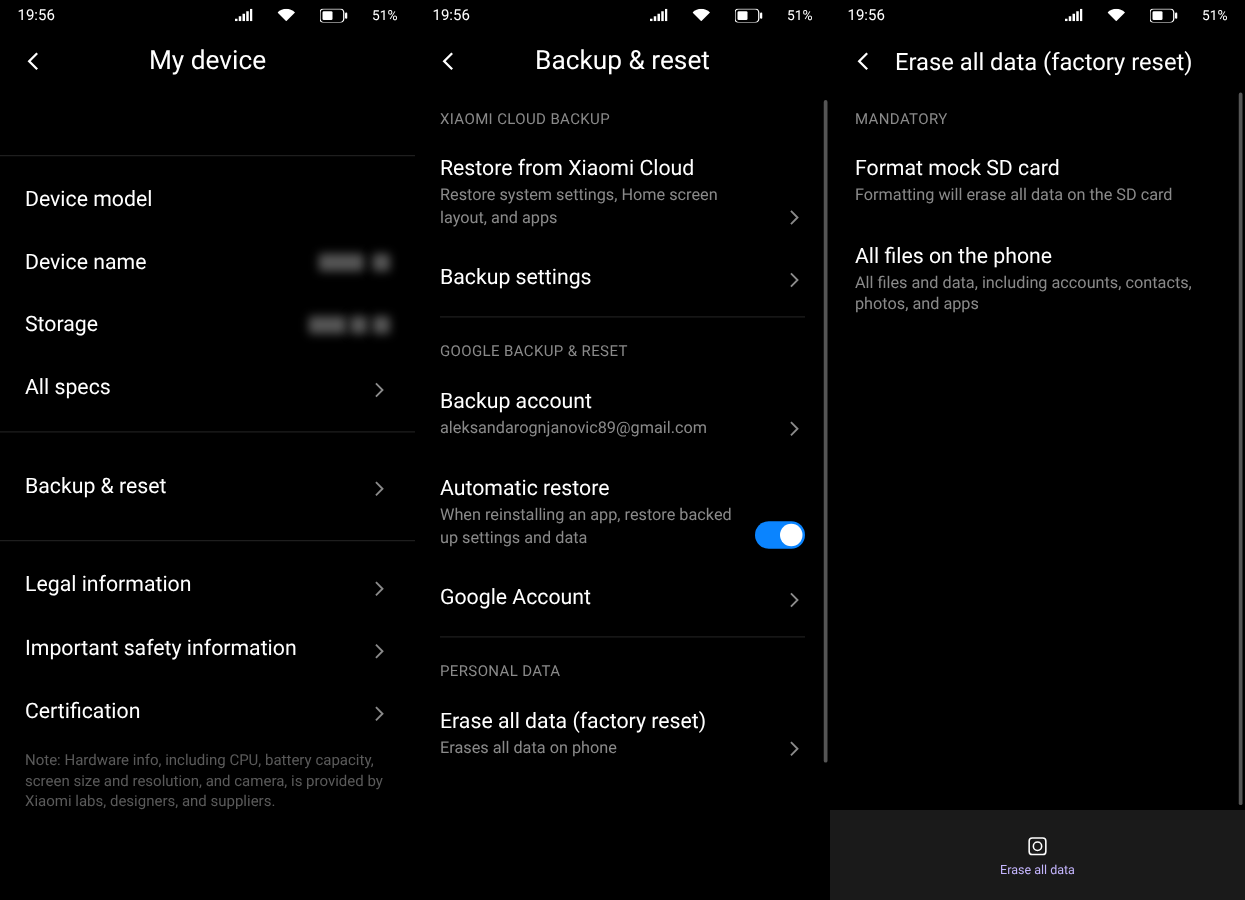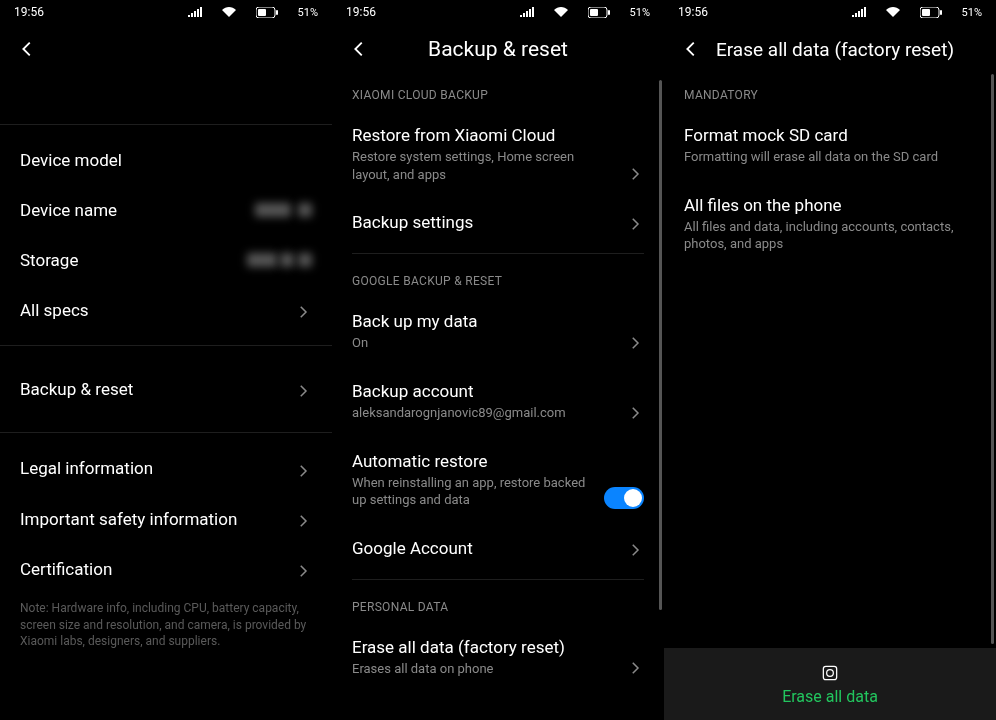--- a/index.html
+++ b/index.html
@@ -127,22 +127,22 @@
     bottom: 0; left: 0; right: 0;
     height: 72px;
     background: #1a1a1a;
     display: flex;
     flex-direction: column;
     align-items: center;
     justify-content: center;
     gap: 4px;
   }
   .bottom-bar-text {
-    font-size: 16px;
-    color: #22c55e;
+    font-size: 10px;
+    color: #c4b5fd;
   }
   .scroll-indicator {
     position: absolute;
     right: 2px;
     width: 3px;
     background: #555;
     border-radius: 2px;
   }
   .spacer-xl { height: 40px; }
 </style>
@@ -164,20 +164,21 @@
           <rect x="2" y="2" width="8" height="7" rx="1" fill="#fff"></rect>
           <rect x="20" y="3" width="2" height="5" rx="1" fill="#fff"></rect>
         </svg>
       <span style="font-size:11px">51%</span>
     </span>
   </div>
   <div class="title-bar centered">
     <svg class="back-icon" width="22" height="22" viewBox="0 0 24 24">
         <path fill="none" stroke="#fff" stroke-width="2" d="M15 5l-7 7 7 7"></path>
       </svg>
+    <span class="title-text">My device</span>
   </div>
 
   <div class="spacer-xl"></div>
   <div class="divider"></div>
 
   <div class="row">
     <div class="row-text">
         <div class="row-title">Device model</div>
       </div>
   </div>
@@ -284,29 +285,20 @@
     <svg class="chevron" width="18" height="18" viewBox="0 0 24 24">
         <path fill="none" stroke="#8a8a8a" stroke-width="2" d="M9 5l7 7-7 7"></path>
       </svg>
   </div>
 
   <div class="divider-inset"></div>
 
   <div class="section-header">GOOGLE BACKUP &amp; RESET</div>
   <div class="row">
     <div class="row-text">
-      <div class="row-title">Back up my data</div>
-      <div class="row-sub">On</div>
-    </div>
-    <svg class="chevron" width="18" height="18" viewBox="0 0 24 24">
-        <path fill="none" stroke="#8a8a8a" stroke-width="2" d="M9 5l7 7-7 7"></path>
-      </svg>
-  </div>
-  <div class="row">
-    <div class="row-text">
       <div class="row-title">Backup account</div>
       <div class="row-sub">aleksandarognjanovic89@gmail.com</div>
     </div>
     <svg class="chevron" width="18" height="18" viewBox="0 0 24 24">
         <path fill="none" stroke="#8a8a8a" stroke-width="2" d="M9 5l7 7-7 7"></path>
       </svg>
   </div>
   <div class="row">
     <div class="row-text">
       <div class="row-title">Automatic restore</div>

